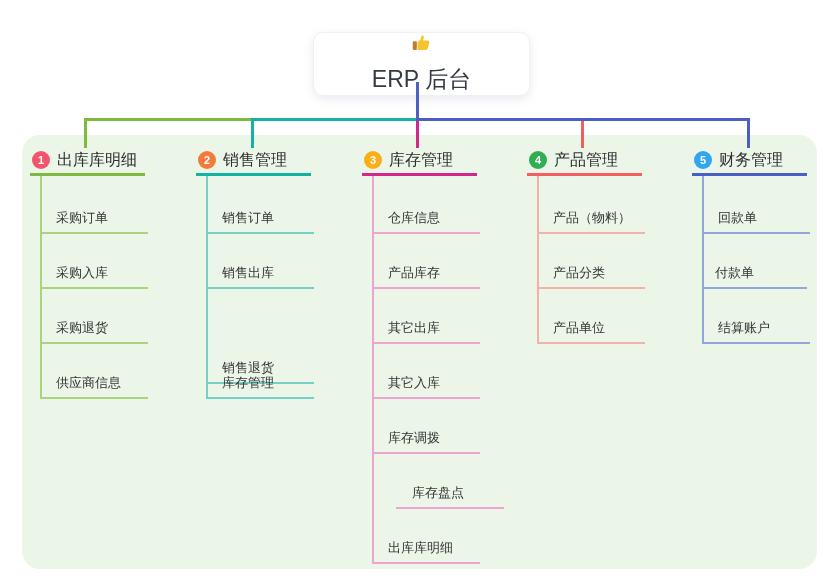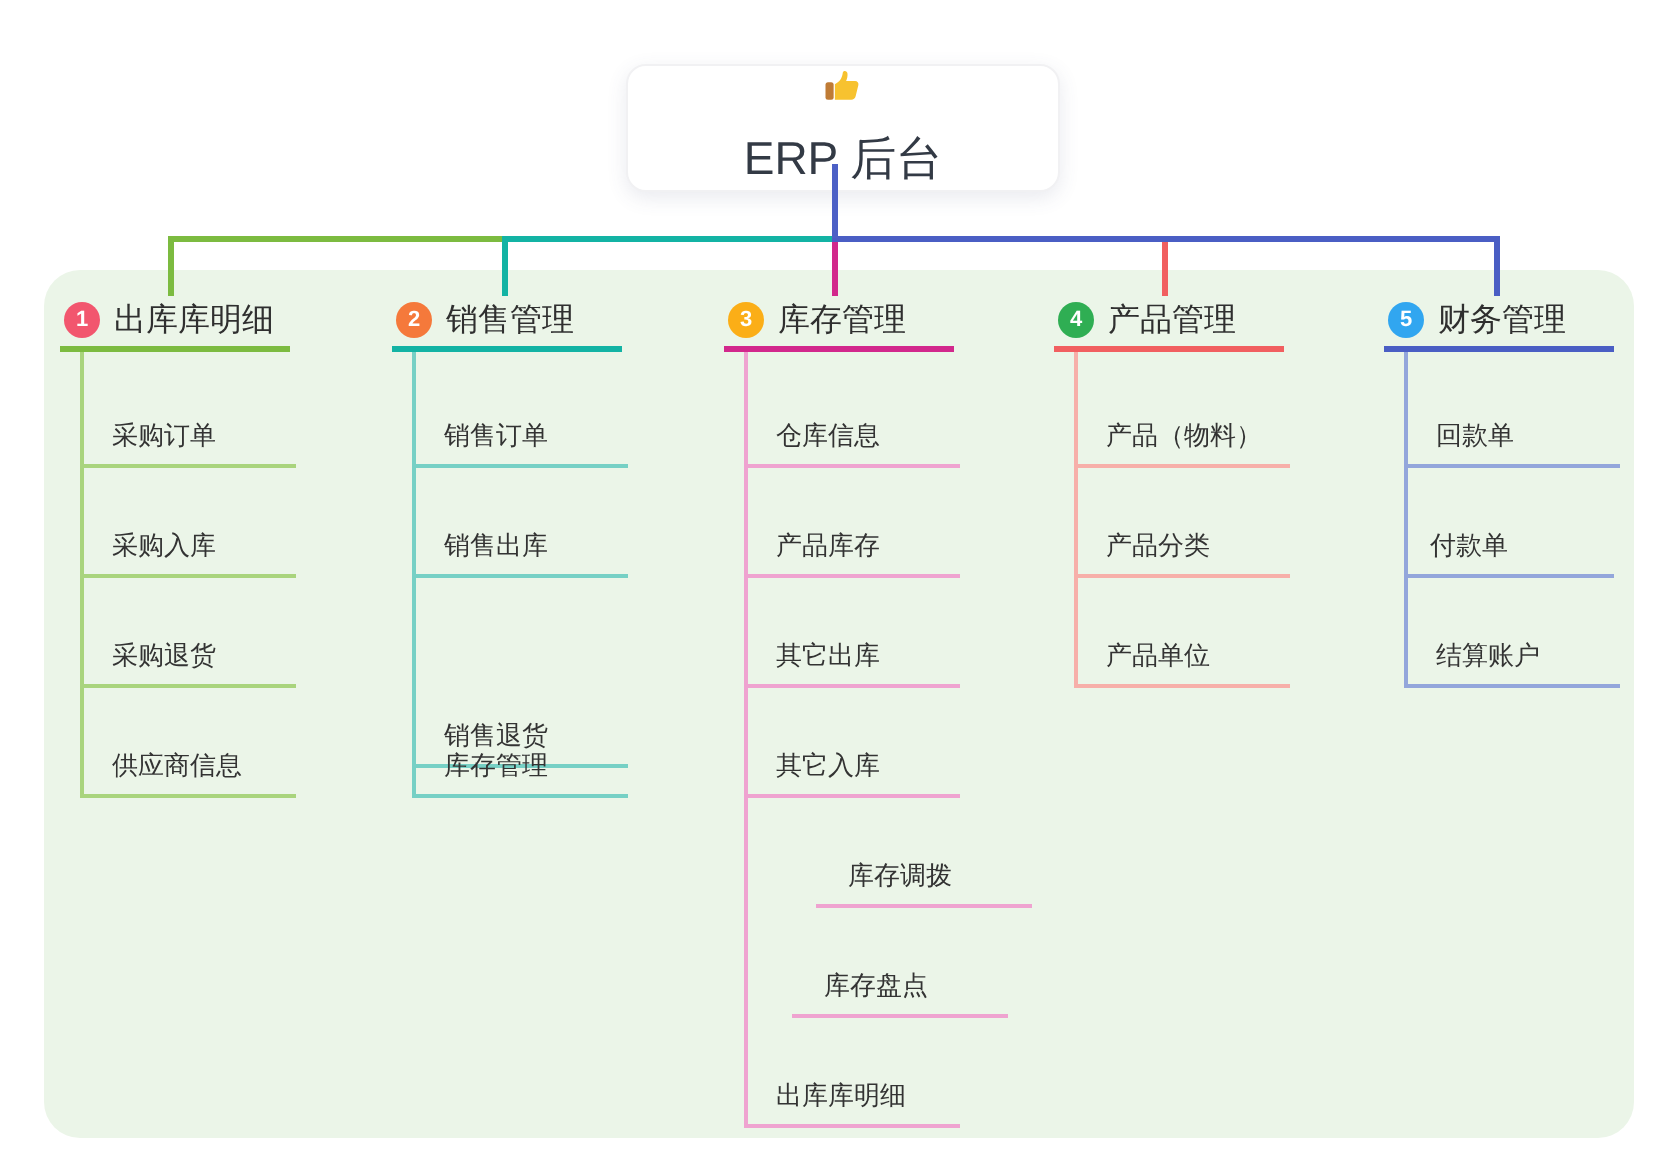--- a/index.html
+++ b/index.html
@@ -80,21 +80,21 @@
     <div class="child" style="left: 206px; top: 368px; border-bottom-color: rgb(118, 208, 197);">库存管理</div>
     <div class="branch-title" style="left: 362px; border-bottom-color: rgb(210, 40, 140);">
       <span class="badge" style="background: rgb(251, 174, 23);">3</span>
       <span class="branch-label">库存管理</span>
     </div>
     <div class="line" style="left: 372px; top: 176px; width: 2px; height: 386px; background: rgb(239, 163, 208);"></div>
     <div class="child" style="left: 372px; top: 203px; border-bottom-color: rgb(239, 163, 208);">仓库信息</div>
     <div class="child" style="left: 372px; top: 258px; border-bottom-color: rgb(239, 163, 208);">产品库存</div>
     <div class="child" style="left: 372px; top: 313px; border-bottom-color: rgb(239, 163, 208);">其它出库</div>
     <div class="child" style="left: 372px; top: 368px; border-bottom-color: rgb(239, 163, 208);">其它入库</div>
-    <div class="child" style="left: 372px; top: 423px; border-bottom-color: rgb(239, 163, 208); margin-left: 36px;">库存调拨</div>
+    <div class="child" style="left: 372px; top: 423px; border-bottom-color: rgb(239, 163, 208);">库存调拨</div>
     <div class="child" style="left: 372px; top: 478px; border-bottom-color: rgb(239, 163, 208); margin-left: 24px;">库存盘点</div>
     <div class="child" style="left: 372px; top: 533px; border-bottom-color: rgb(239, 163, 208);">出库库明细</div>
     <div class="branch-title" style="left: 527px; border-bottom-color: rgb(241, 95, 96);">
       <span class="badge" style="background: rgb(47, 174, 83);">4</span>
       <span class="branch-label">产品管理</span>
     </div>
     <div class="line" style="left: 537px; top: 176px; width: 2px; height: 166px; background: rgb(247, 175, 169);"></div>
     <div class="child" style="left: 537px; top: 203px; border-bottom-color: rgb(247, 175, 169);">产品（物料）</div>
     <div class="child" style="left: 537px; top: 258px; border-bottom-color: rgb(247, 175, 169);">产品分类</div>
     <div class="child" style="left: 537px; top: 313px; border-bottom-color: rgb(247, 175, 169);">产品单位</div>

